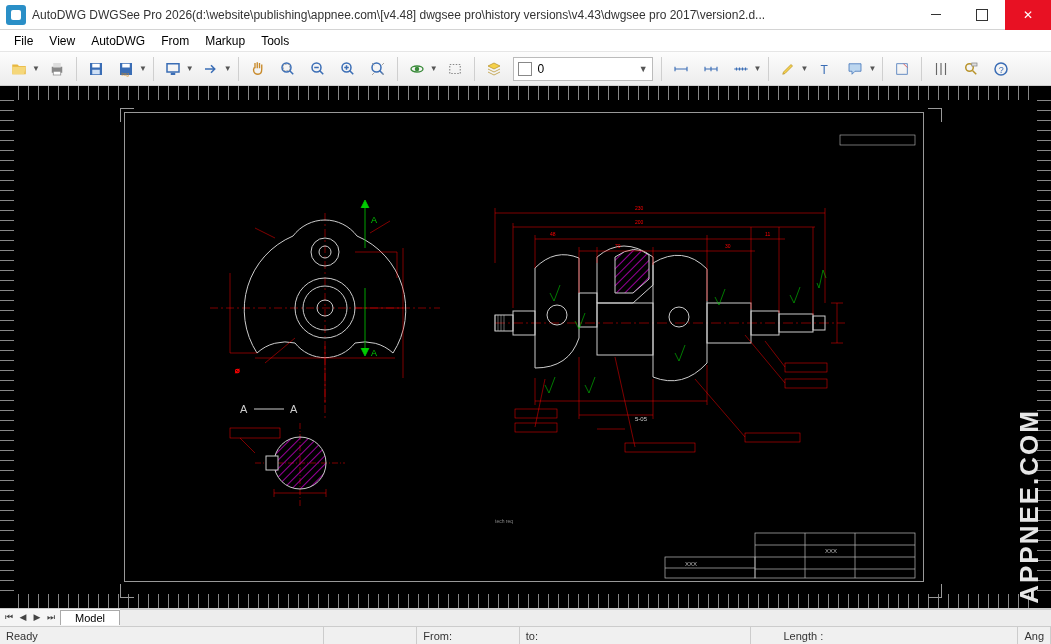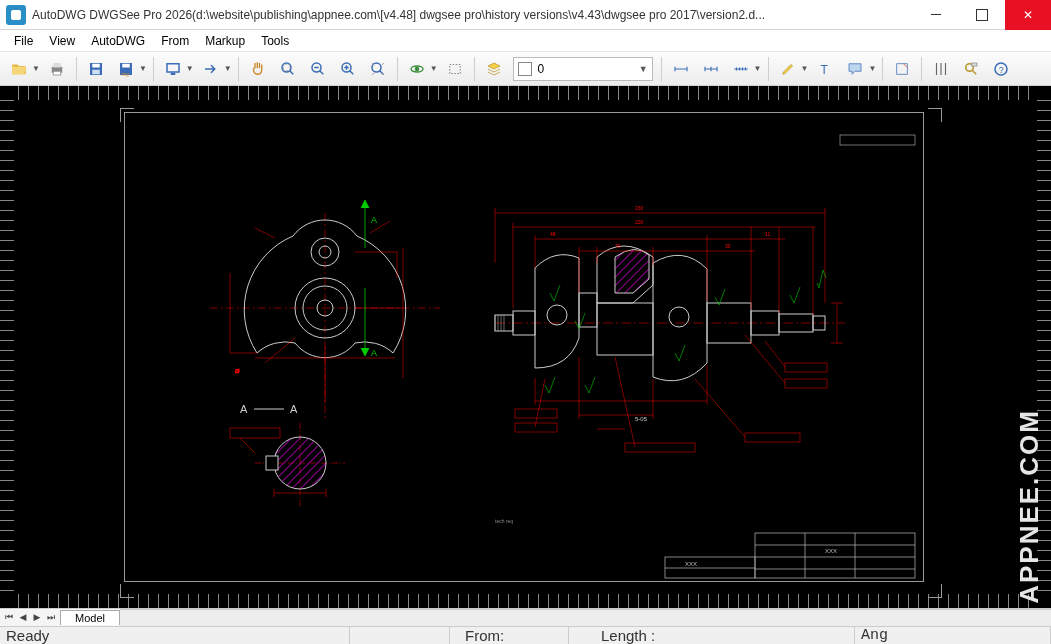--- a/index.html
+++ b/index.html
@@ -46,27 +46,27 @@
 .corner.br { top:484px; left:914px; border-left:none; border-top:none; }
 
 
 .tabstrip { position:absolute; bottom:18px; left:0; right:0; height:18px; background:#f5f5f5; border-top:1px solid #ccc; display:flex; align-items:center; font-size:11px; }
 .nav-arrows { display:flex; padding:0 2px; }
 .nav-arrow { width:14px; text-align:center; font-size:9px; color:#444; }
 .model-tab { background:#fff; border:1px solid #aaa; border-bottom:none; padding:1px 14px; }
 .tab-rest { flex:1; border-top:1px solid #ccc; height:100%; background:#ededed; }
 
 
-.statusbar { position:absolute; bottom:0; left:0; right:0; height:18px; background:#f0f0f0; border-top:1px solid #ccc; display:flex; align-items:center; font-size:15px; color:#333; }
+.statusbar { position:absolute; bottom:0; left:0; right:0; height:18px; background:#f0f0f0; border-top:1px solid #ccc; display:flex; align-items:center; font-size:11px; color:#333; }
 .statusbar .cell { padding:0 6px; border-right:1px solid #ccc; height:100%; display:flex; align-items:center; }
 .statusbar .ready { width:350px; }
-.statusbar .from { width:110px;margin-left:9px; }
+.statusbar .from { width:110px; }
 .statusbar .to { width:250px; }
 .statusbar .length { width:260px;margin-left:26px; }
-.statusbar .ang { flex:1;font-family:Liberation Mono, monospace; }
+.statusbar .ang { flex:1; }
 
 
 .watermark { position:absolute; right:6px; bottom:40px; color:#e6e6e6; font-weight:bold; font-size:26px; letter-spacing:2px; writing-mode:vertical-rl; transform:rotate(180deg); font-family:Impact,sans-serif; }
 </style>
 </head>
 <body>
 
 <div class="titlebar">
   <div class="app-icon"></div>
   <div class="title">AutoDWG DWGSee Pro 2026(d:\website\publishing\appnee.com\[v4.48] dwgsee pro\history versions\v4.43\dwgsee pro 2017\version2.d...</div>
@@ -455,15 +455,16 @@
     <div class="nav-arrow">⏭</div>
   </div>
   <div class="model-tab">Model</div>
   <div class="tab-rest"></div>
 </div>
 
 <div class="statusbar">
   <div class="cell ready">Ready</div>
   <div class="cell" style="width:100px"></div>
   <div class="cell from">From:</div>
+  <div class="cell to">to:</div>
   <div class="cell length">Length :</div>
   <div class="cell ang">Ang</div>
 </div>
 
 </body></html>

